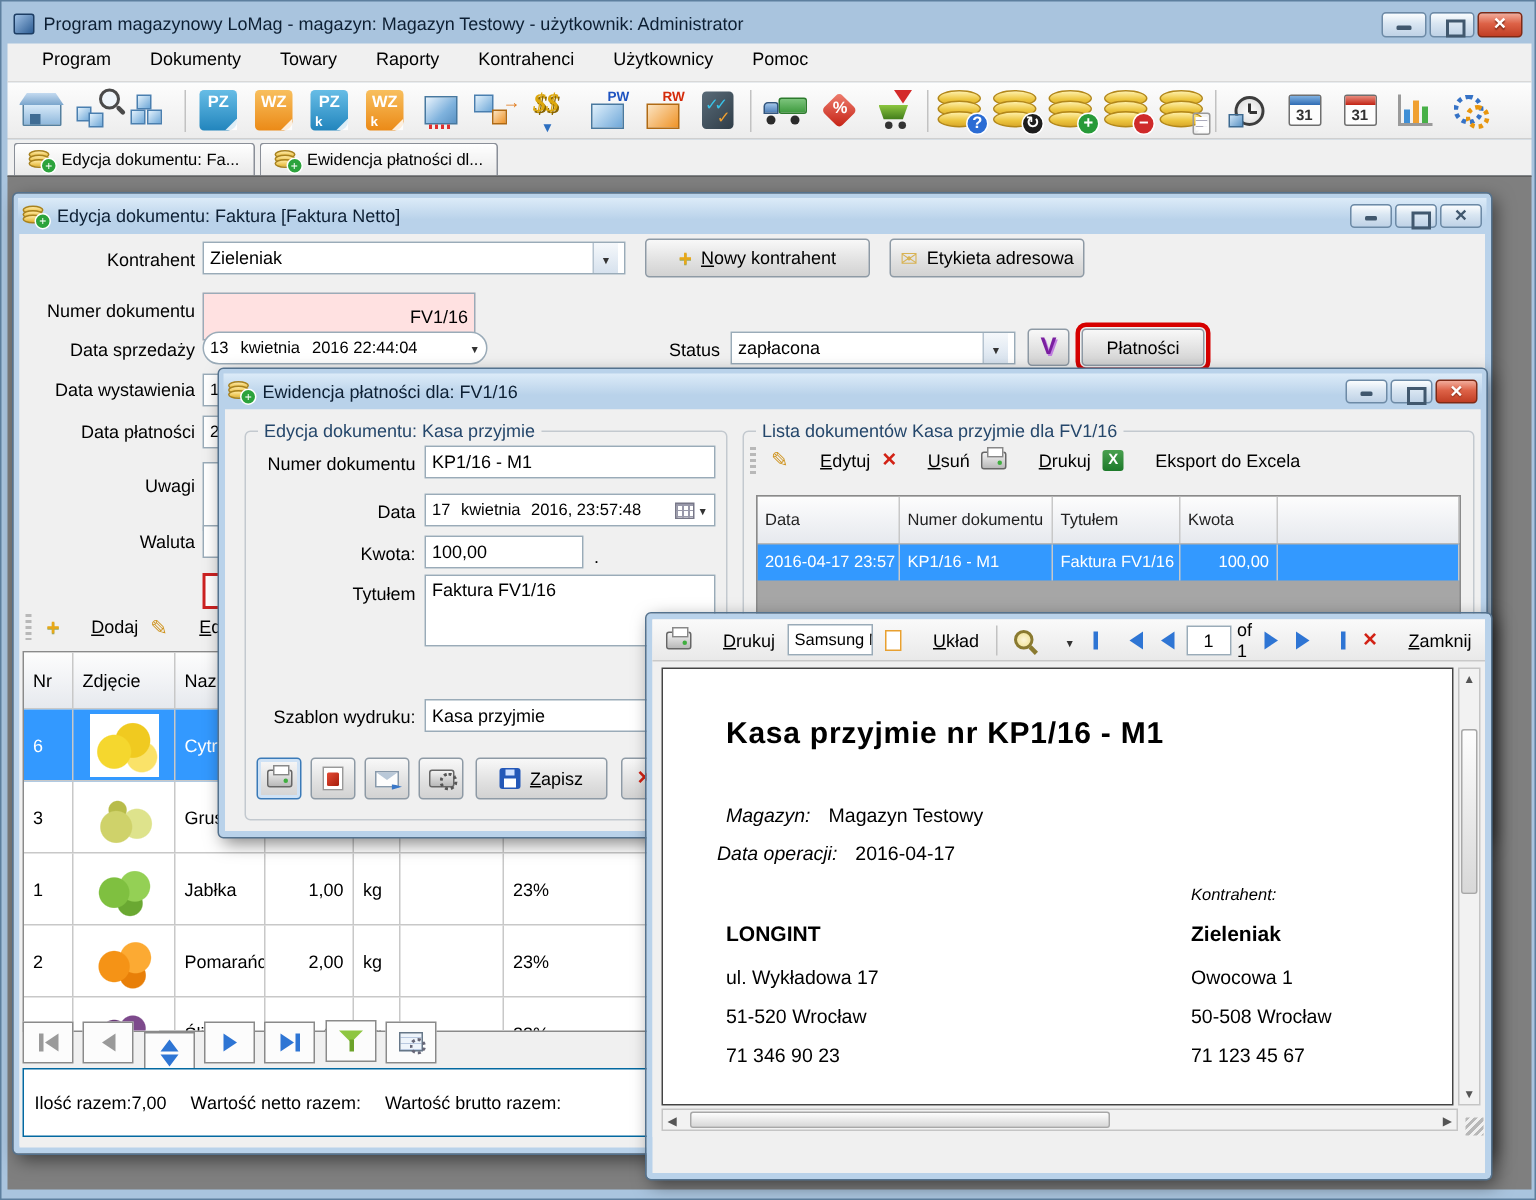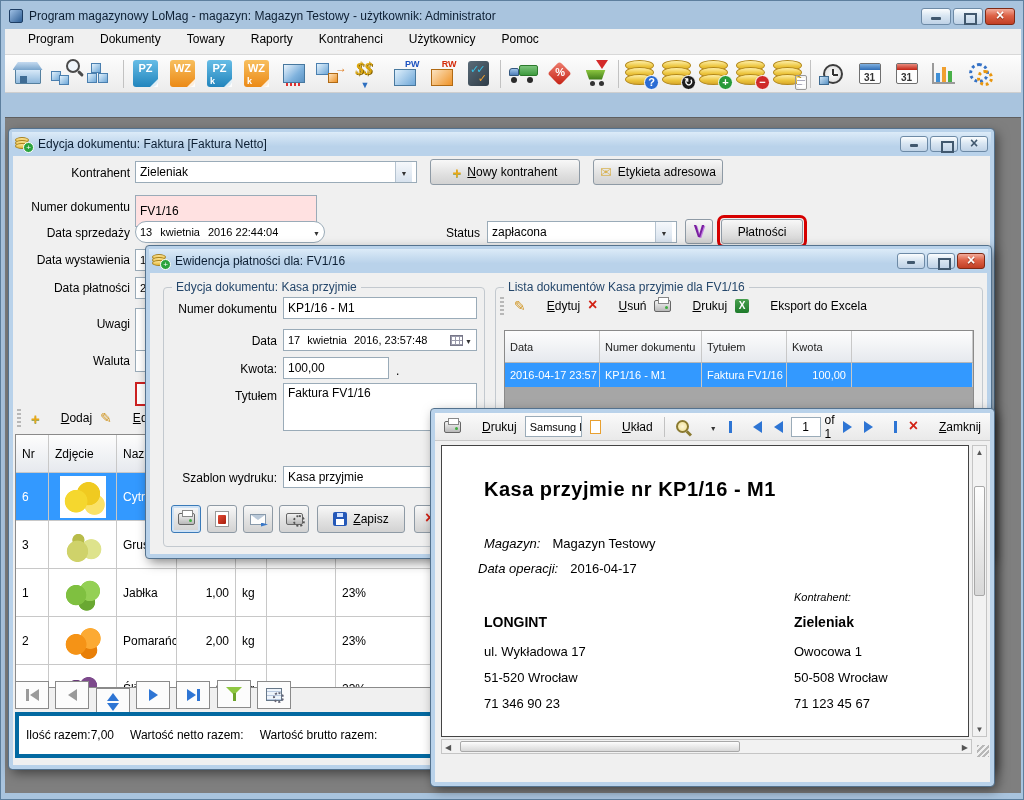--- a/index.html
+++ b/index.html
@@ -327,20 +327,38 @@
           <span></span>
           <span></span>
           <span></span>
         </div>
       </div>
     <div class="ti">
         <div class="gears"></div>
       </div>
   </div>
 
+  <div class="tabstrip">
+    <div class="tab">
+      <span class="coins-s">
+          <i></i>
+          <i></i>
+          <i></i>
+        </span>
+      <span>Edycja dokumentu: Fa...</span>
+    </div>
+    <div class="tab">
+      <span class="coins-s">
+          <i></i>
+          <i></i>
+          <i></i>
+        </span>
+      <span>Ewidencja płatności dl...</span>
+    </div>
+  </div>
 
   <div class="mdi"></div>
 
   <div class="win" style="left:8px;top:128px;width:985px;height:640px;">
     <div class="tb">
       <span class="coins-s">
           <i></i>
           <i></i>
           <i></i>
         </span>
@@ -362,21 +380,21 @@
       <div class="btn" style="left:580px;top:3px;width:130px;height:26px;">
         <span class="env"></span>
         <span>Etykieta adresowa</span>
       </div>
       <div class="btn" style="left:417px;top:3px;width:150px;height:26px;">
         <span class="plusg"></span>
         <span class="mn">Nowy kontrahent</span>
       </div>
 
       <span class="lbl" style="left:0;top:44px;width:117px;">Numer dokumentu</span>
-      <div class="field pink" style="left:122px;top:39px;width:182px;height:32px;">
+      <div class="field pink" style="left:122px;top:39px;width:182px;height:32px;justify-content:flex-end;">
         <span>FV1/16</span>
       </div>
 
       <span class="lbl" style="left:0;top:70px;width:117px;">Data sprzedaży</span>
       <div class="field" style="left:122px;top:65px;width:190px;height:22px;font-size:11px;gap:8px;border-radius:11px;">
         <span>13</span>
         <span>kwietnia</span>
         <span>2016 22:44:04</span>
         <span style="margin-left:auto;" class="arr-d"></span>
       </div>
@@ -510,21 +528,21 @@
             <span class="bar-b"></span>
           </span>
         <span class="navbtn">
             <span class="funnel"></span>
           </span>
         <span class="navbtn">
             <span class="gridset"></span>
           </span>
       </div>
 
-      <div style="position:absolute;left:2px;top:556px;width:420px;height:46px;background:#fff;border:4px solid #0369a1;display:flex;align-items:center;gap:16px;padding:0 7px;">
+      <div style="position:absolute;left:2px;top:556px;width:420px;height:46px;background:#fff;border:1px solid #0369a1;display:flex;align-items:center;gap:16px;padding:0 7px;">
         <span>Ilość razem:7,00</span>
         <span>Wartość netto razem:</span>
         <span>Wartość brutto razem:</span>
       </div>
     </div>
   </div>
 
   <div class="win" style="left:145px;top:245px;width:845px;height:312px;">
     <div class="tb">
       <span class="coins-s">

